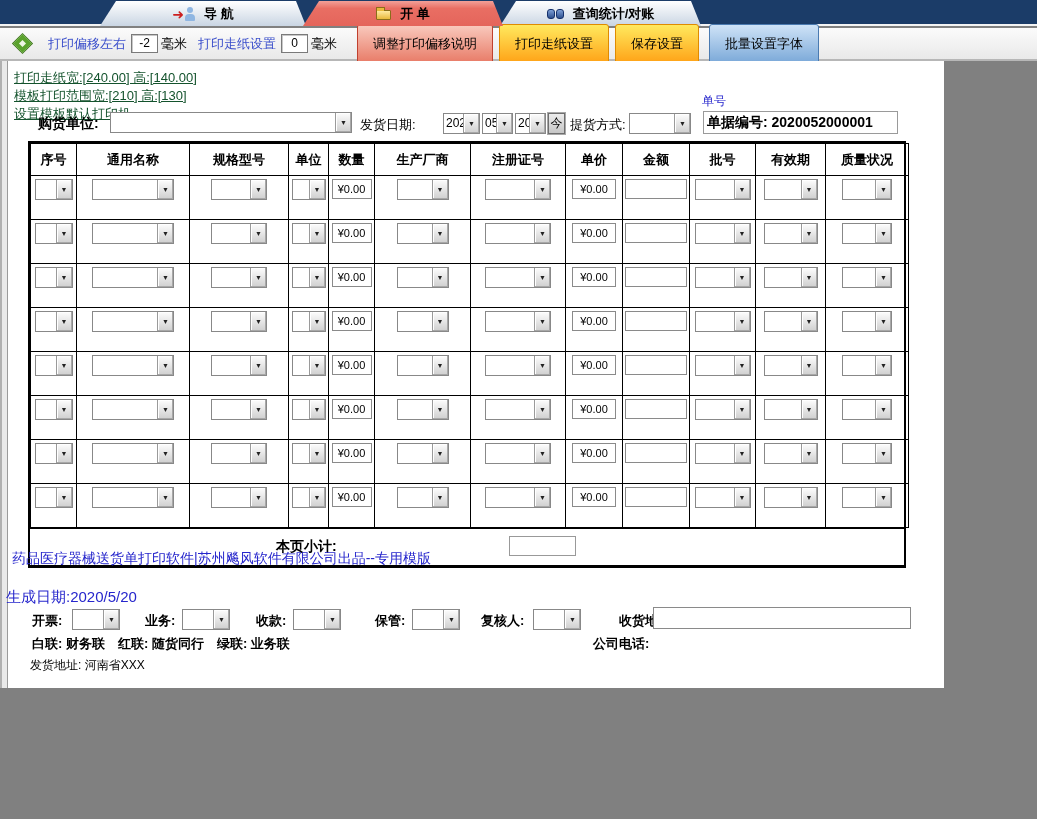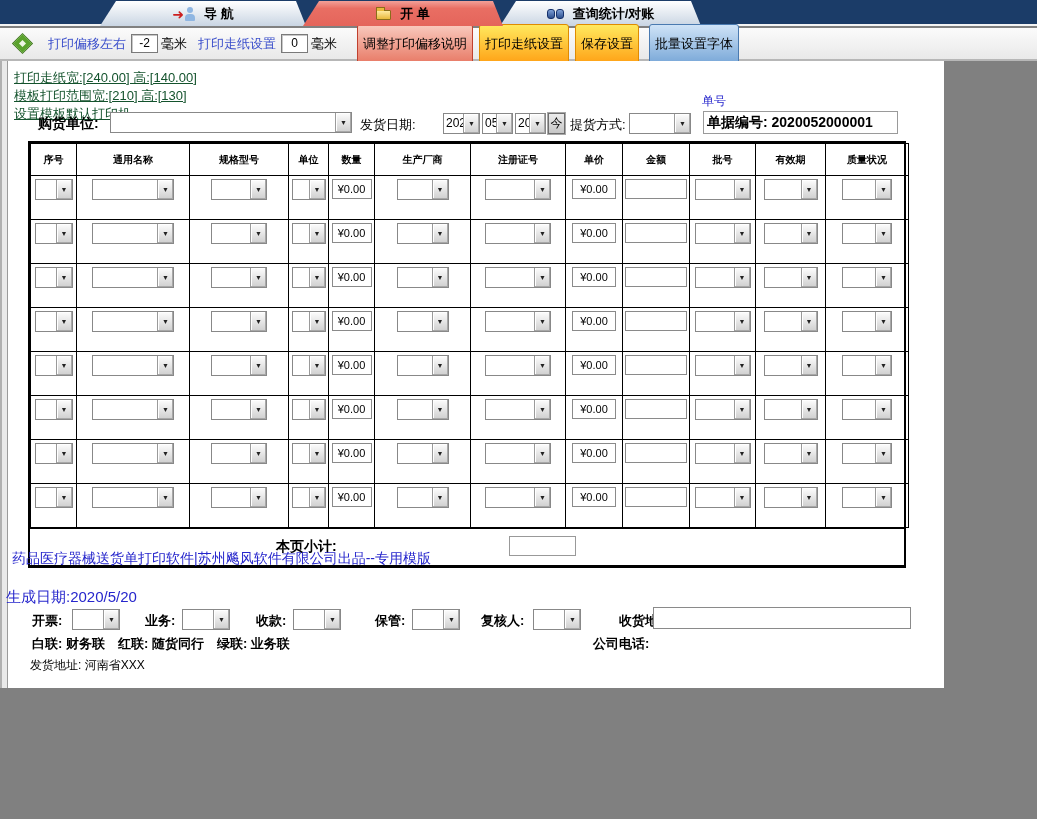--- a/index.html
+++ b/index.html
@@ -34,21 +34,21 @@
   
   .toolbar { position:absolute; left:0; top:28px; width:1037px; height:33px;
              background:linear-gradient(#fbfbfb,#e9e9e9); border-bottom:2px solid #b7b7b7;
              display:flex; align-items:center; padding-left:9px; white-space:nowrap; }
   .diamond-wrap { width:26px; height:26px; display:flex; align-items:center; justify-content:center; margin-right:8px; }
   .diamond { width:13px; height:13px; transform:rotate(45deg); background:#eef6e4; border:4px solid #5aa22c; box-shadow:0 0 0 1px #3c7518; }
   .blue-label { color:#3a4ecb; margin:0 5px; }
   .tb-input { width:27px; height:19px; background:#fff; border:1px solid #7a7a7a;
               box-shadow:inset 1px 1px 0 #c8c8c8; text-align:center; font-size:12px; line-height:17px; }
   .unit { margin:0 6px 0 3px; }
-  .tb-btn { height:40px; padding:0 5px; margin-left:6px; border-radius:3px; font-size:13px;
+  .tb-btn { height:40px; padding:0 15px; margin-left:6px; border-radius:3px; font-size:13px;
             display:flex; align-items:center; cursor:default; }
   .btn-red    { background:linear-gradient(#f9cabe,#e87a66); border:1px solid #c0402e; }
   .btn-orange { background:linear-gradient(#ffe95e,#ffa216); border:1px solid #df8b00; }
   .btn-blue   { background:linear-gradient(#cfe3f7,#7aa8d8); border:1px solid #4a7ab0; margin-left:10px; }
 
   
   .left-edge { position:absolute; left:0; top:61px; width:8px; height:627px; background:#e9e9e9;
                border-left:2px solid #b0b0b0; border-right:1px solid #9a9a9a; }
   .panel { position:absolute; left:8px; top:61px; width:936px; height:627px; background:#fff; }
 
@@ -70,21 +70,21 @@
           display:flex; align-items:center; justify-content:center; }
   .abs { position:absolute; }
   .today-btn { position:absolute; width:17px; height:21px; background:linear-gradient(#ececec,#c6c6c6);
                border:1px solid #6f6f6f; box-shadow:0 0 0 1px #a8a8a8; font-size:12px; text-align:center; line-height:19px; cursor:default; }
   .doc-box { position:absolute; background:#fff; border:1px solid #9a9a9a; height:23px;
              font-weight:bold; font-size:14px; line-height:21px; padding:0 3px; overflow:hidden; white-space:nowrap; }
 
   
   .grid-wrap { position:absolute; left:20px; top:80px; width:878px; border:2px solid #000; border-bottom:3px solid #000; background:#fff; }
   table.grid { width:100%; border-collapse:collapse; table-layout:fixed; }
-  table.grid th { border:1px solid #000; height:32px; font-size:10px; font-weight:bold; text-align:center;
+  table.grid th { border:1px solid #000; height:32px; font-size:13px; font-weight:bold; text-align:center;
                   white-space:nowrap; overflow:hidden; }
   table.grid td { border:1px solid #000; height:44px; vertical-align:top; text-align:center; padding-top:2px; }
   table.grid .combo, table.grid .tbox { margin:1px auto 0; }
   .sum-row { position:relative; height:37px; border-top:1px solid #000000; }
   .tot-row { position:relative; height:29px; border-top:1px solid #000; }
   .sum-label { position:absolute; left:246px; top:9px; font-weight:bold; font-size:14px; }
   .tot-label { position:absolute; left:12px; top:6px; font-weight:bold; font-size:14px; }
   .tot-suffix { margin-left:22px; }
   .sum-box { position:absolute; left:479px; top:7px; width:67px; height:20px; border:1px solid #999; background:#fff; }
   .tot-box { position:absolute; left:479px; top:4px; width:67px; height:20px; border:1px solid #999; background:#fff; }

